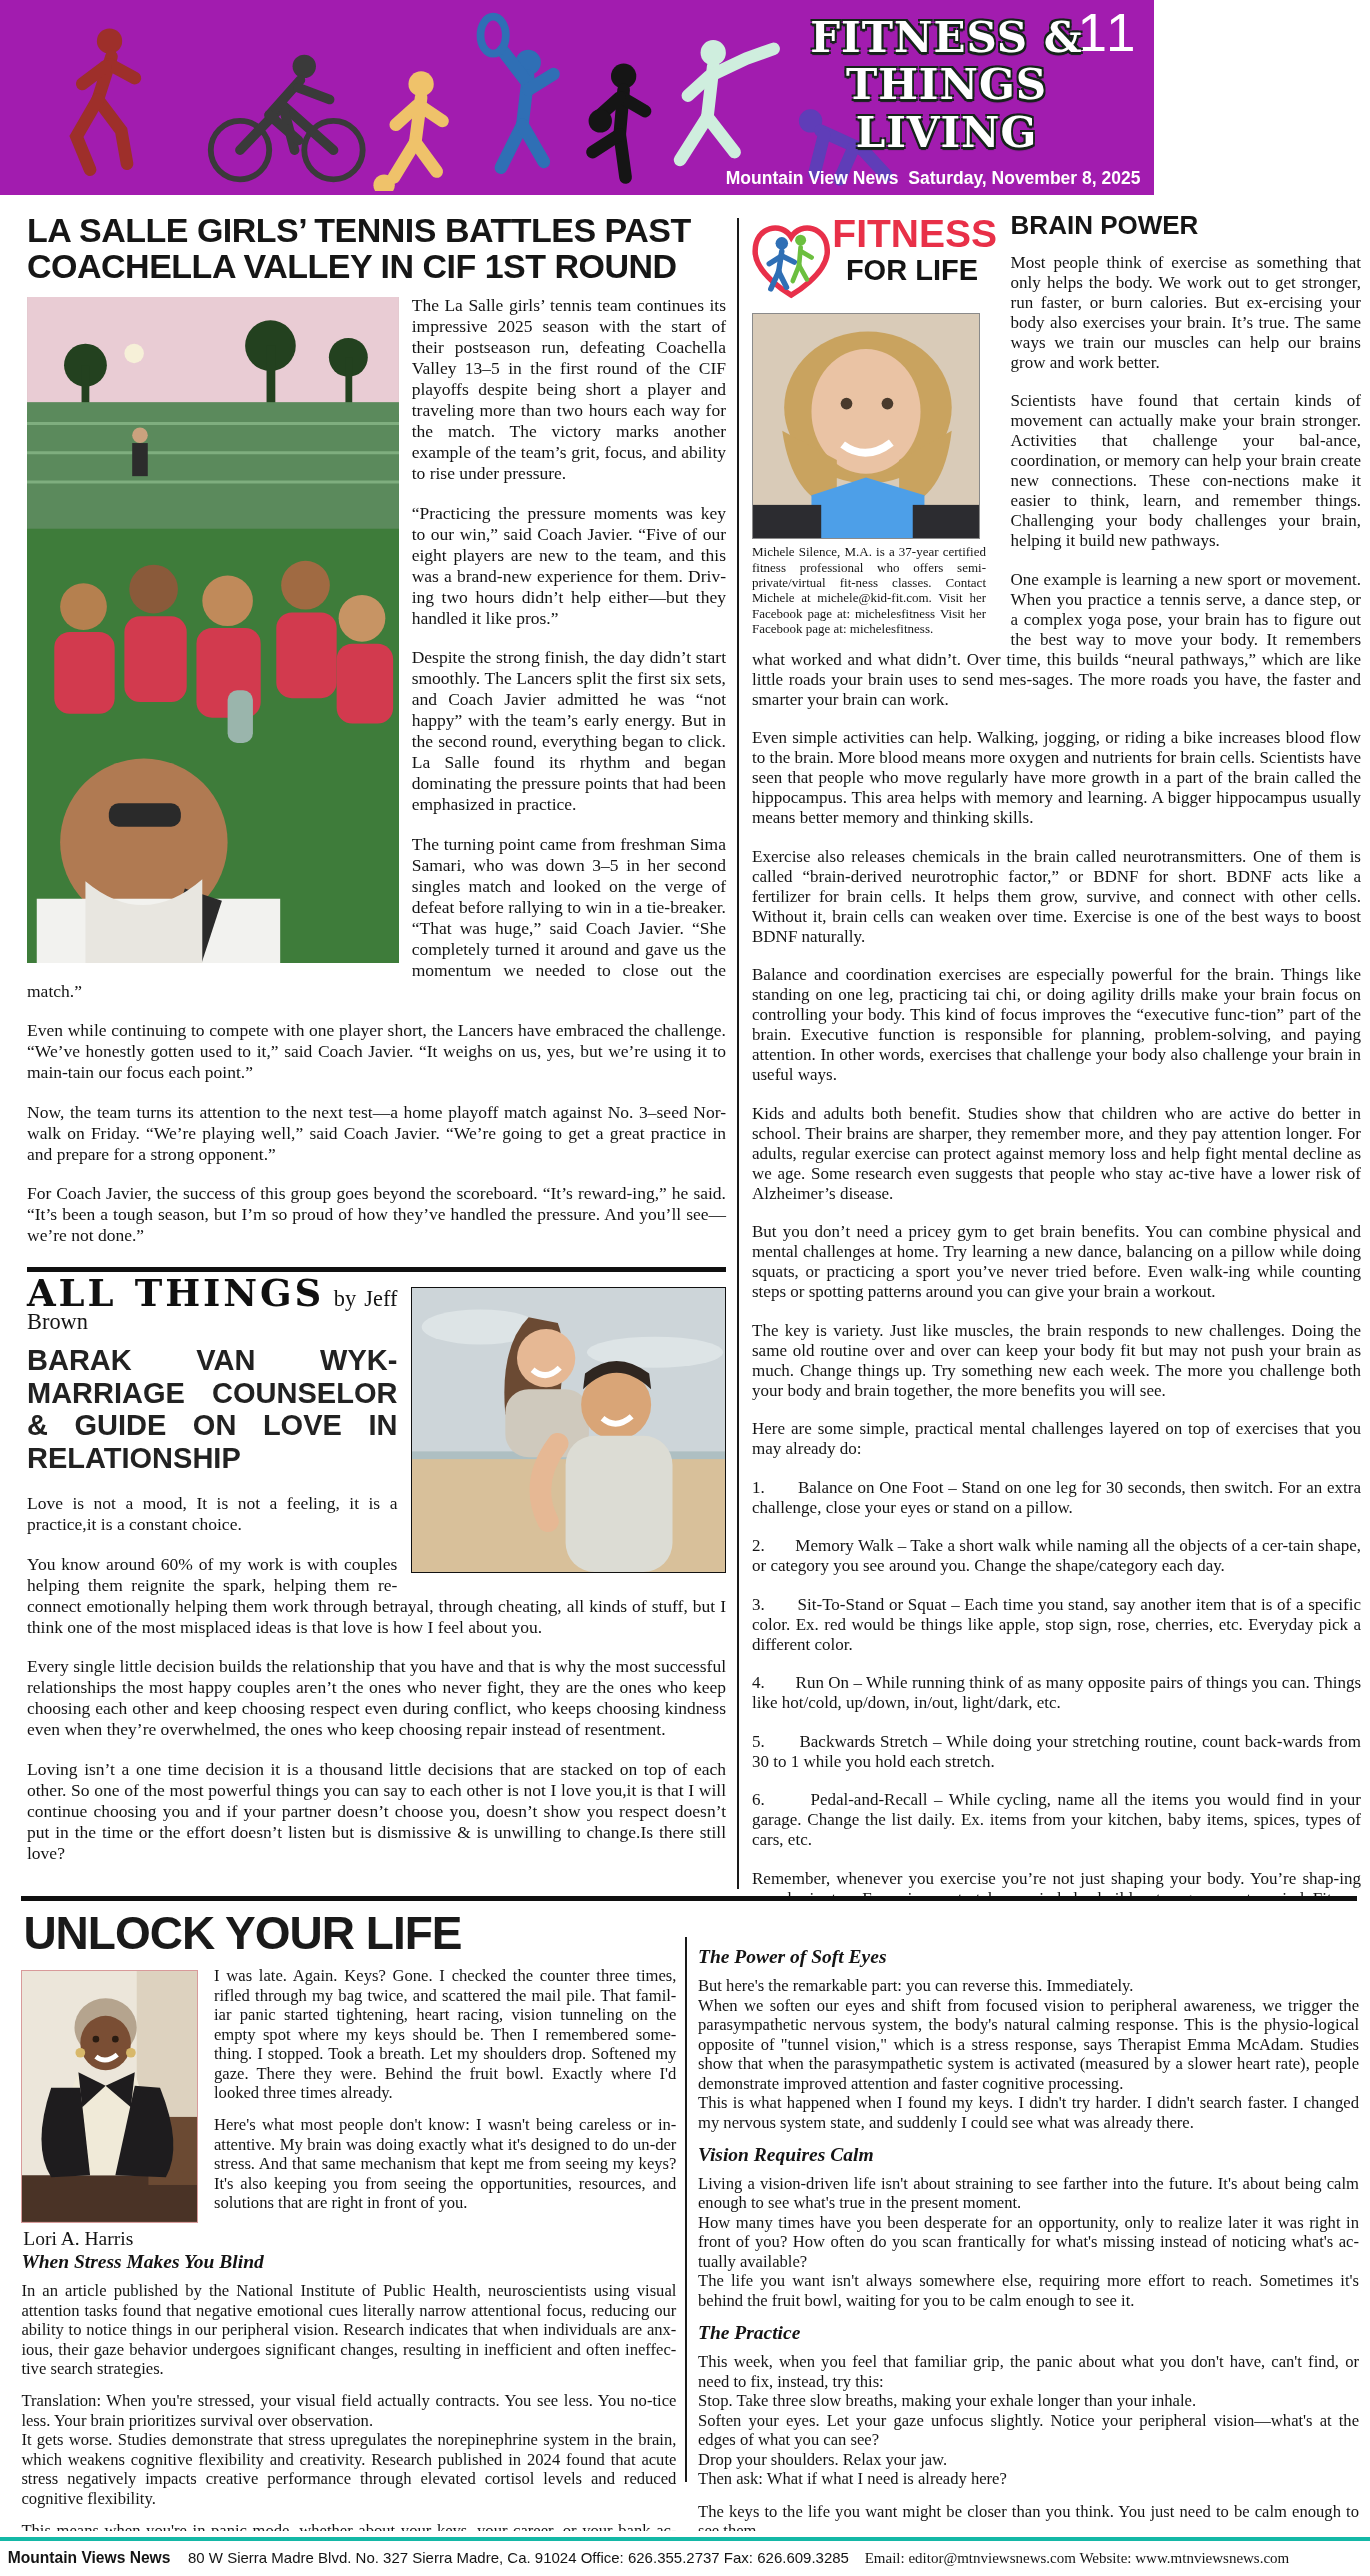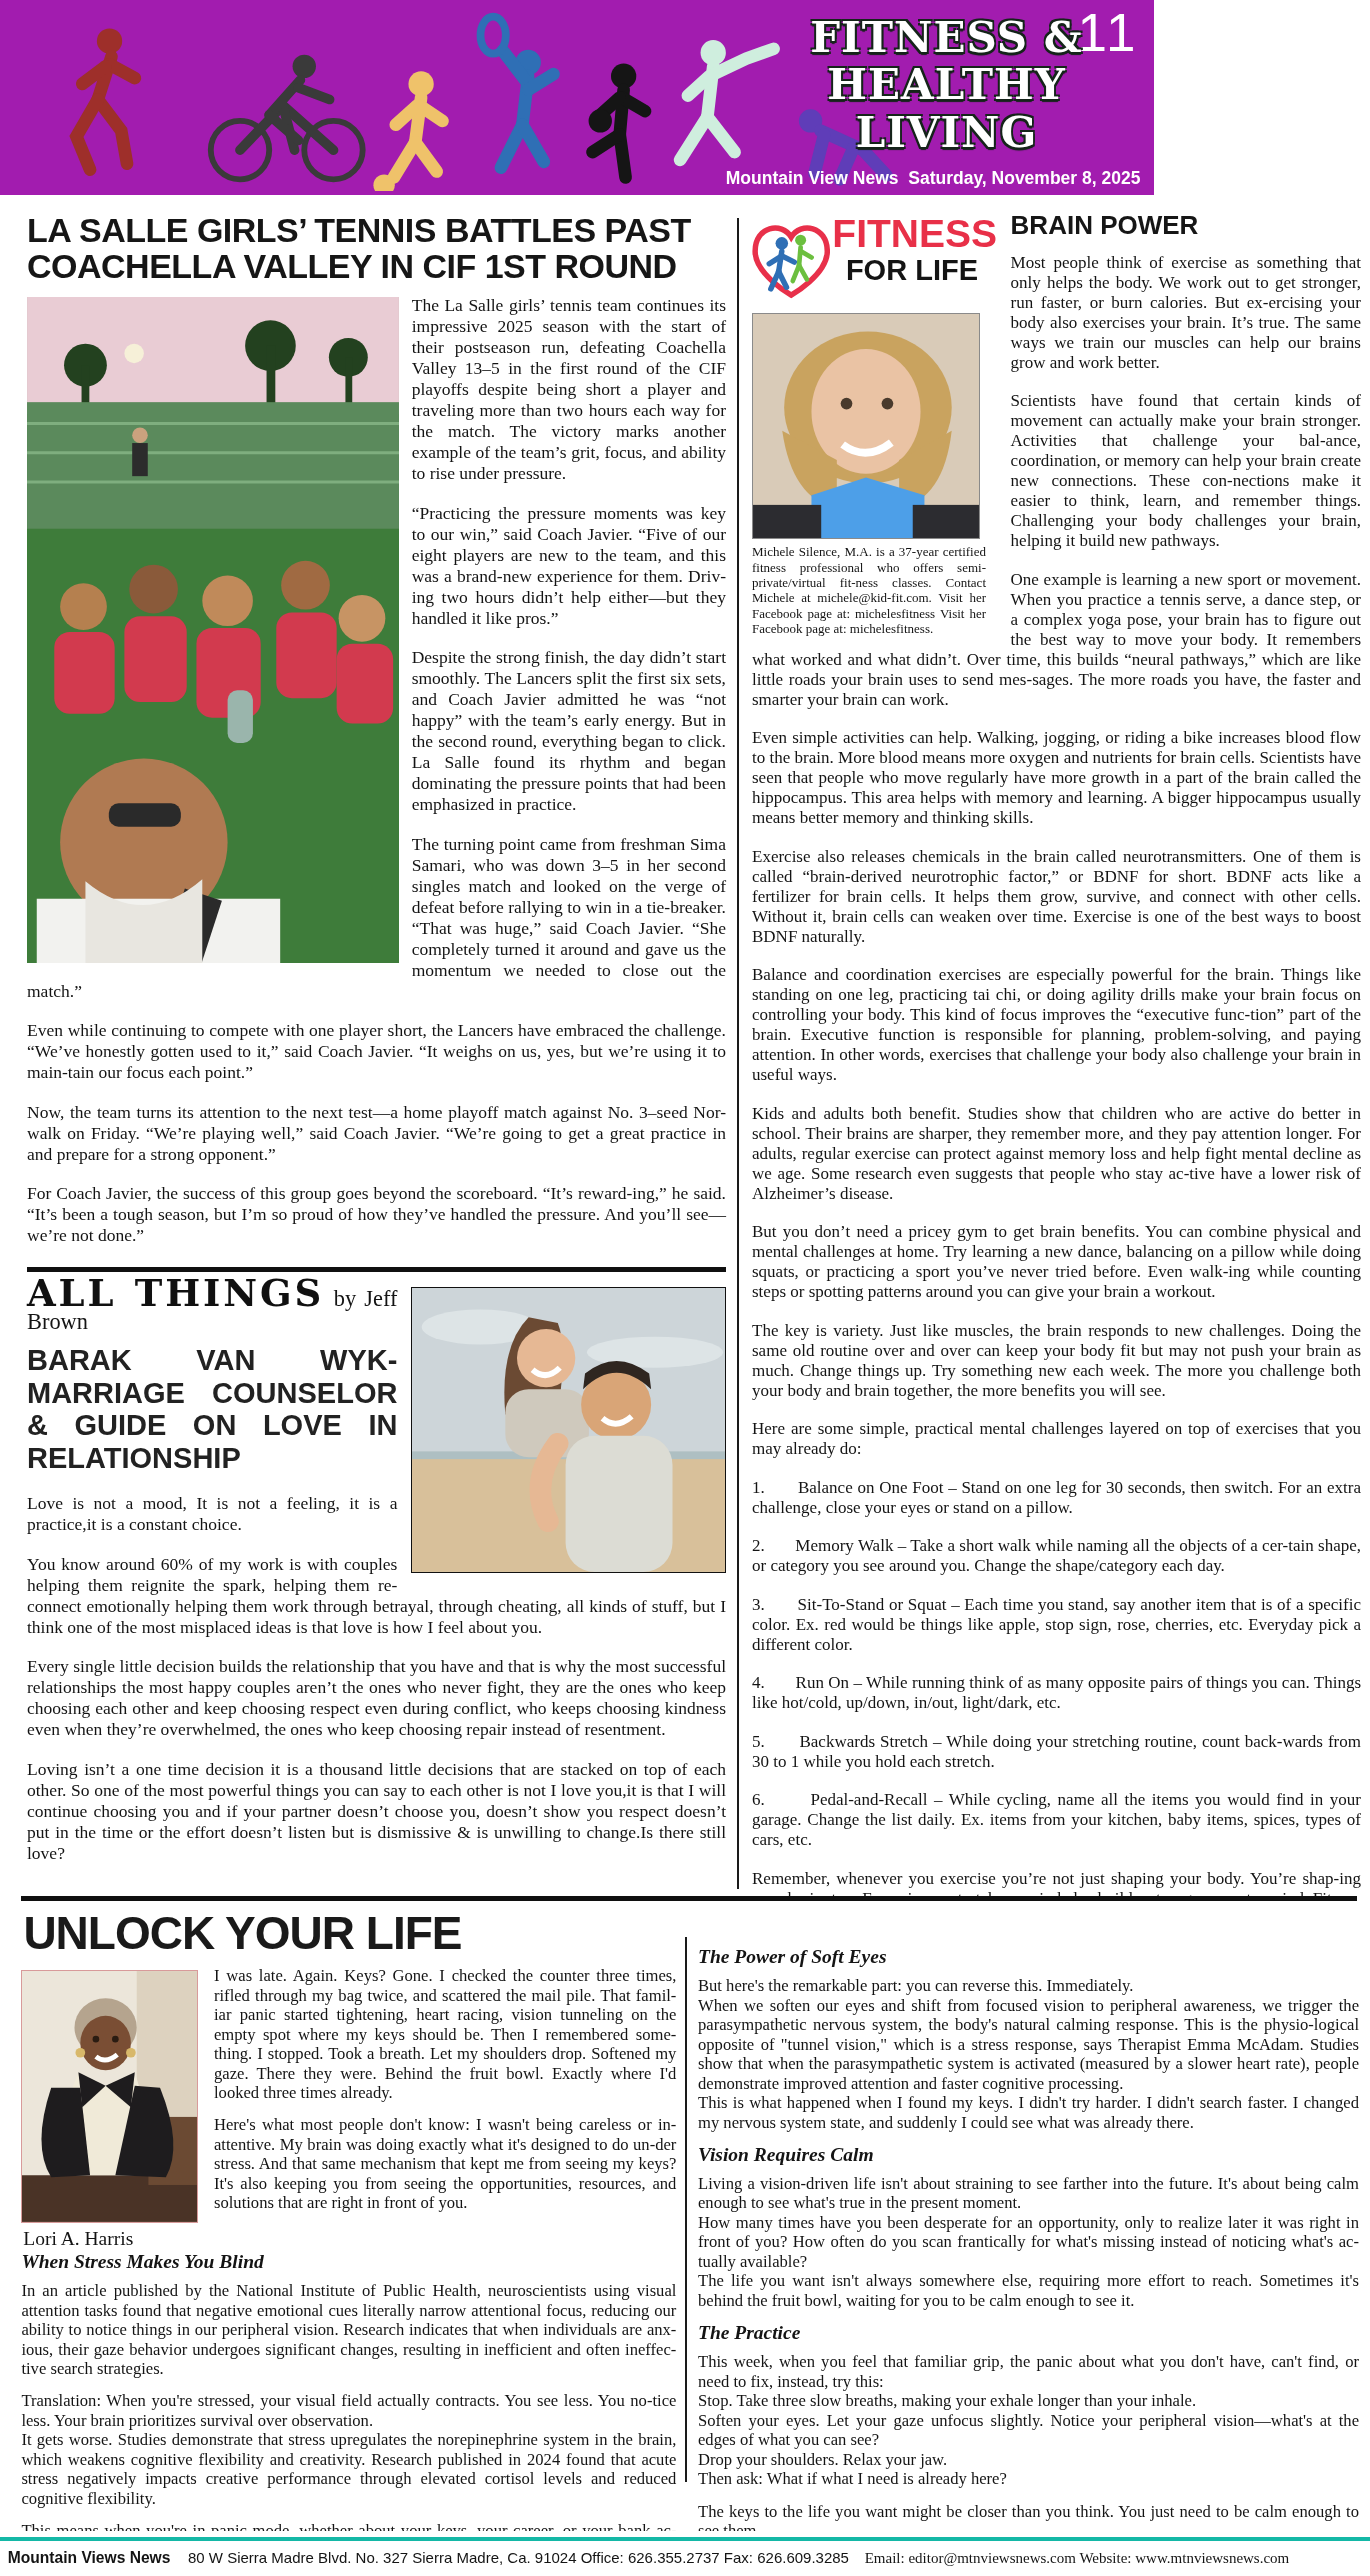--- a/index.html
+++ b/index.html
@@ -142,21 +142,21 @@
       <circle cx="782" cy="118" r="12" fill="#5f3db8" stroke="none"></circle>
       <path d="M792 128 L836 148"></path>
         <path d="M796 132 L786 172"></path>
       <path d="M836 148 L860 174"></path>
         <path d="M826 146 L812 178"></path>
     </g>
   </svg>
   <div class="page-number">11</div>
   <div class="banner-title">
     <div>FITNESS &amp;</div>
-    <div>HEALTHY</div>
+    <div>THINGS</div>
     <div>LIVING</div>
   </div>
   <div class="banner-date">Mountain View News&nbsp; Saturday, November 8, 2025</div>
 </div>
 
 <div class="top">
   <div class="divider-v"></div>
 
   <div class="col-left">
     <h1 class="h-tennis">LA SALLE GIRLS’ TENNIS BATTLES PAST COACHELLA VALLEY IN CIF 1ST ROUND</h1>

